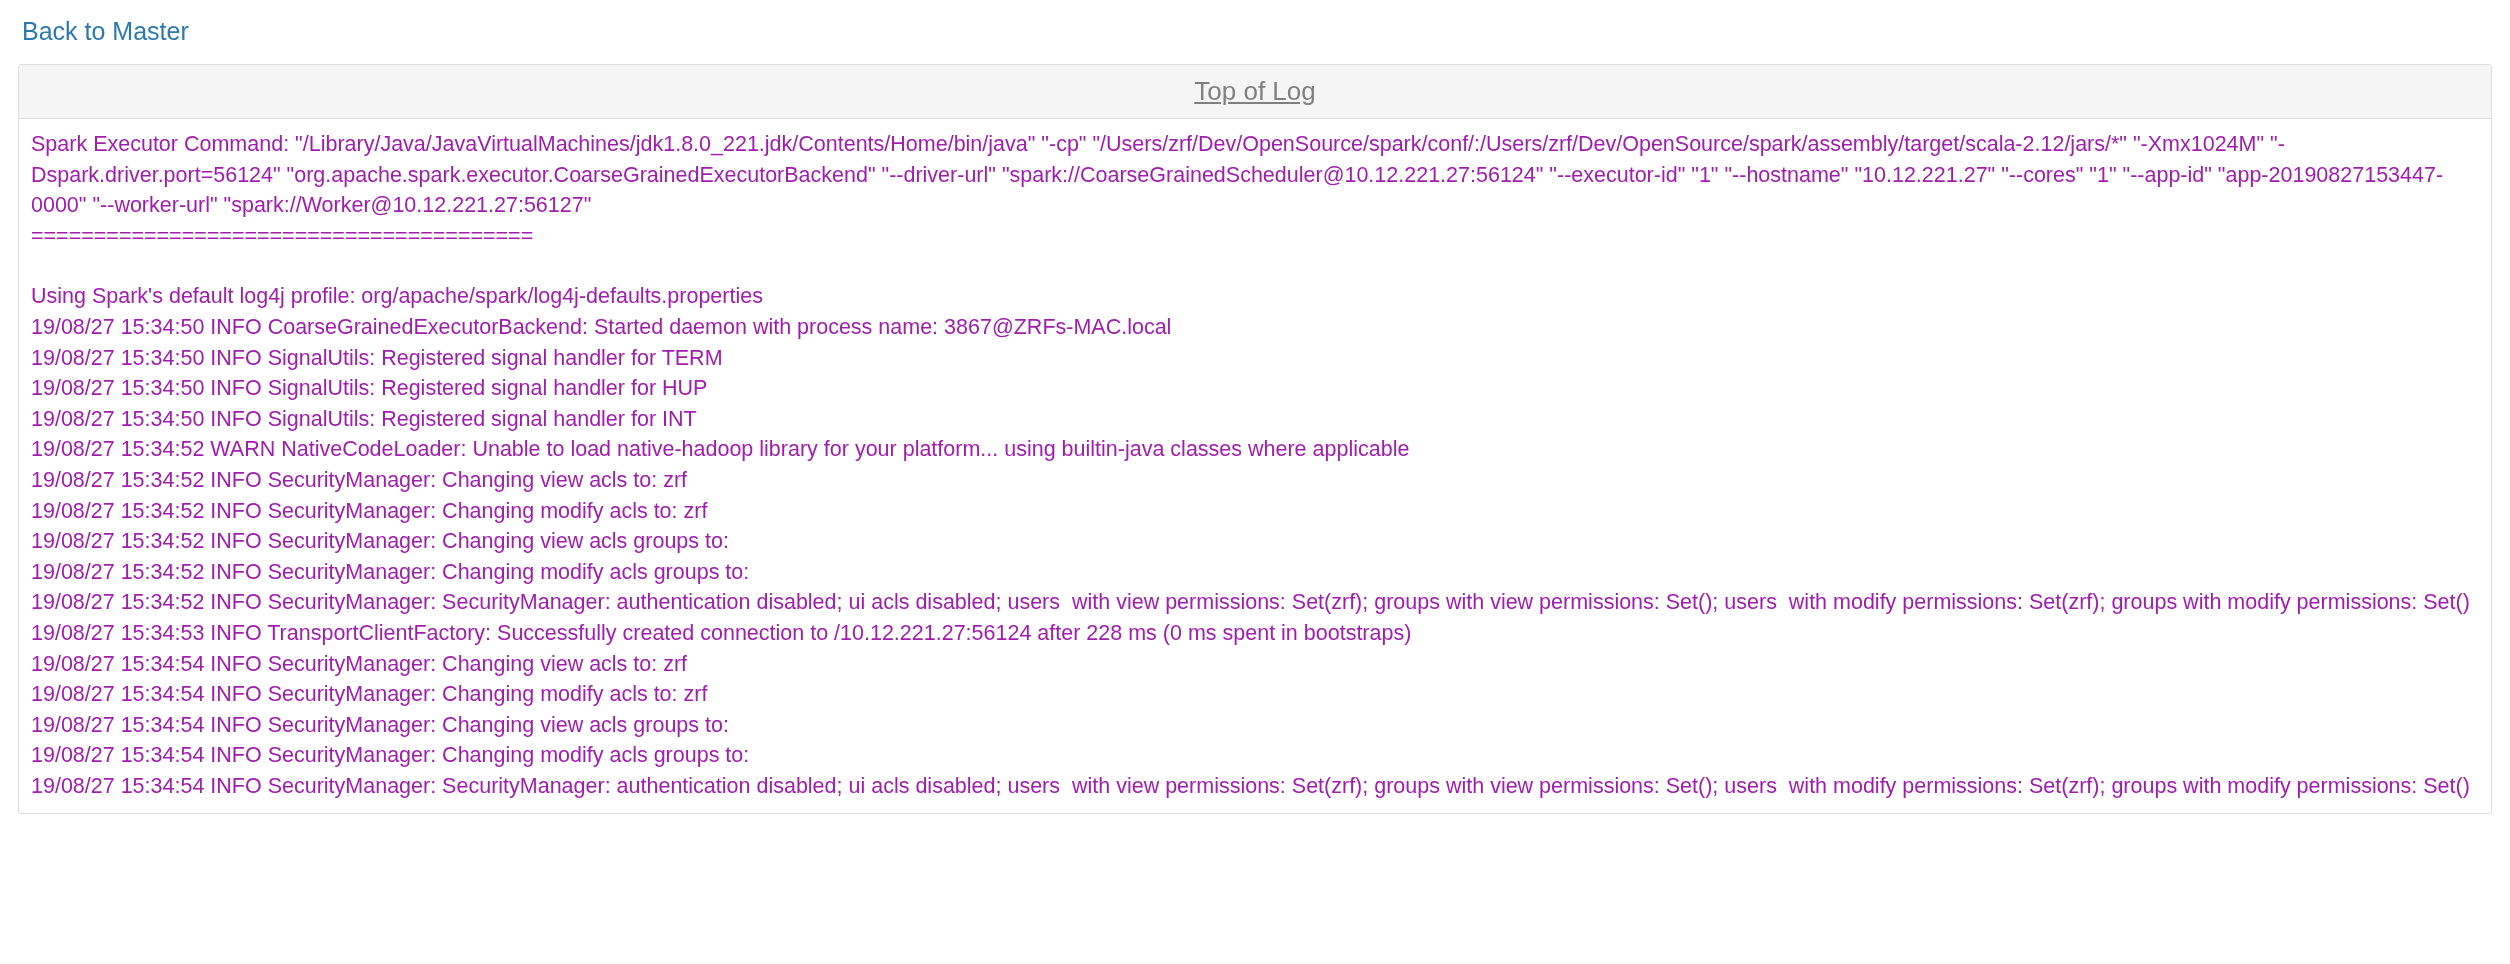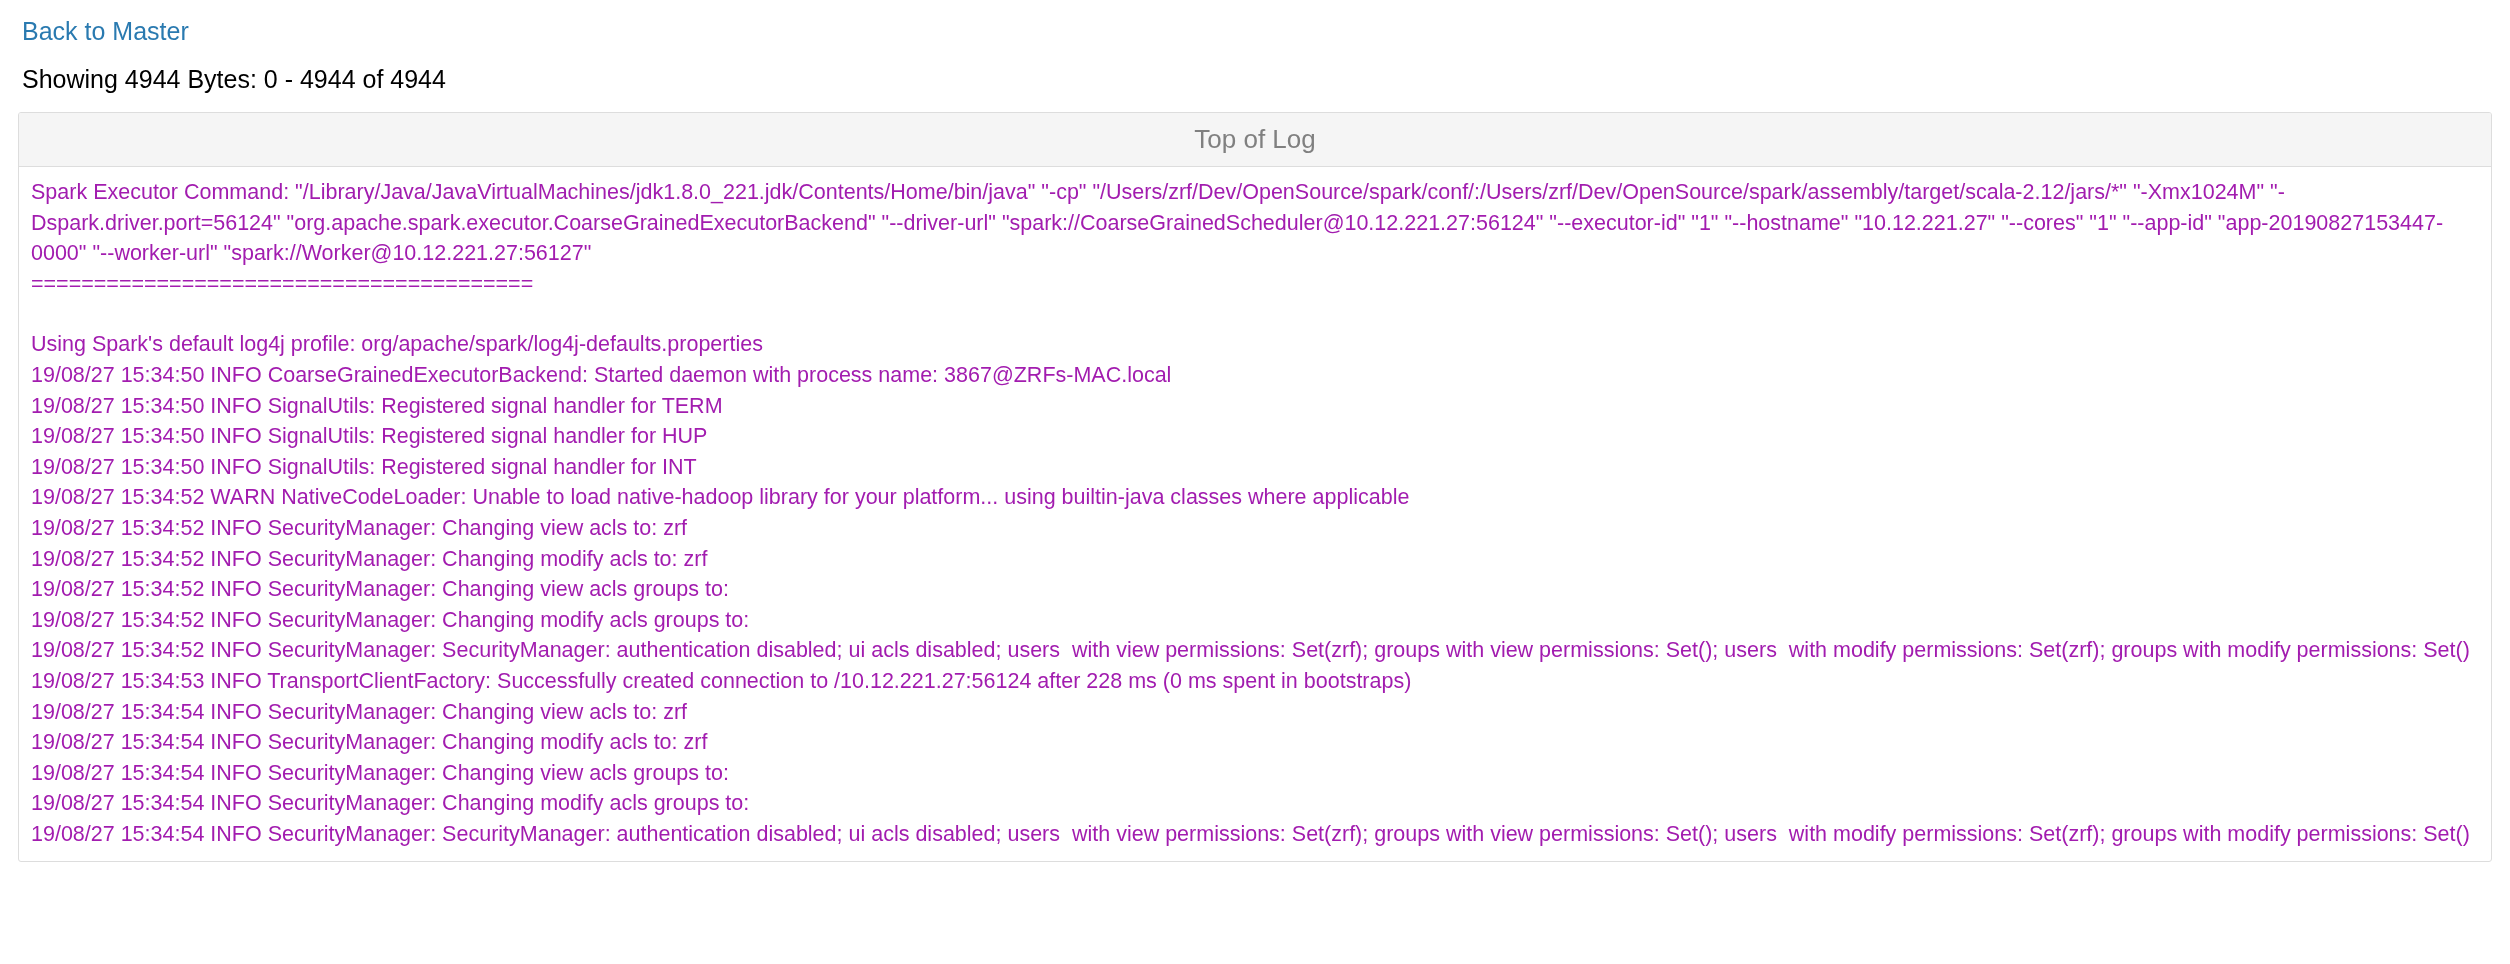--- a/index.html
+++ b/index.html
@@ -42,20 +42,21 @@
   .log-panel-header {
     background: #f5f5f5;
     border-bottom: 1px solid #dddddd;
     text-align: center;
     color: #808080;
     font-size: 26px;
     line-height: 30px;
     padding: 11px 0 12px 0;
     cursor: pointer;
     user-select: none;
+    text-decoration: underline;
   }
   .log-body {
     padding: 10px 12px 12px 12px;
     color: #a21caf;
     font-size: 21.5px;
     line-height: 30.6px;
     white-space: pre-wrap;
     word-break: break-word;
   }
   .log-line {
@@ -66,20 +67,19 @@
     height: 30px;
   }
 </style>
 </head>
 <body>
 
 <div class="page">
 
   <a class="back-link" href="#">Back to Master</a>
 
-  <div class="showing-line">Showing 4944 Bytes: 0 - 4944 of 4944</div>
 
   <div class="log-panel">
     <div class="log-panel-header">Top of Log</div>
     <div class="log-body"><div class="log-line">Spark Executor Command: "/Library/Java/JavaVirtualMachines/jdk1.8.0_221.jdk/Contents/Home/bin/java" "-cp" "/Users/zrf/Dev/OpenSource/spark/conf/:/Users/zrf/Dev/OpenSource/spark/assembly/target/scala-2.12/jars/*" "-Xmx1024M" "-Dspark.driver.port=56124" "org.apache.spark.executor.CoarseGrainedExecutorBackend" "--driver-url" "spark://CoarseGrainedScheduler@10.12.221.27:56124" "--executor-id" "1" "--hostname" "10.12.221.27" "--cores" "1" "--app-id" "app-20190827153447-0000" "--worker-url" "spark://Worker@10.12.221.27:56127"</div><div class="log-line">========================================</div><div class="log-line blank"></div><div class="log-line">Using Spark's default log4j profile: org/apache/spark/log4j-defaults.properties</div><div class="log-line">19/08/27 15:34:50 INFO CoarseGrainedExecutorBackend: Started daemon with process name: 3867@ZRFs-MAC.local</div><div class="log-line">19/08/27 15:34:50 INFO SignalUtils: Registered signal handler for TERM</div><div class="log-line">19/08/27 15:34:50 INFO SignalUtils: Registered signal handler for HUP</div><div class="log-line">19/08/27 15:34:50 INFO SignalUtils: Registered signal handler for INT</div><div class="log-line">19/08/27 15:34:52 WARN NativeCodeLoader: Unable to load native-hadoop library for your platform... using builtin-java classes where applicable</div><div class="log-line">19/08/27 15:34:52 INFO SecurityManager: Changing view acls to: zrf</div><div class="log-line">19/08/27 15:34:52 INFO SecurityManager: Changing modify acls to: zrf</div><div class="log-line">19/08/27 15:34:52 INFO SecurityManager: Changing view acls groups to:</div><div class="log-line">19/08/27 15:34:52 INFO SecurityManager: Changing modify acls groups to:</div><div class="log-line">19/08/27 15:34:52 INFO SecurityManager: SecurityManager: authentication disabled; ui acls disabled; users  with view permissions: Set(zrf); groups with view permissions: Set(); users  with modify permissions: Set(zrf); groups with modify permissions: Set()</div><div class="log-line">19/08/27 15:34:53 INFO TransportClientFactory: Successfully created connection to /10.12.221.27:56124 after 228 ms (0 ms spent in bootstraps)</div><div class="log-line">19/08/27 15:34:54 INFO SecurityManager: Changing view acls to: zrf</div><div class="log-line">19/08/27 15:34:54 INFO SecurityManager: Changing modify acls to: zrf</div><div class="log-line">19/08/27 15:34:54 INFO SecurityManager: Changing view acls groups to:</div><div class="log-line">19/08/27 15:34:54 INFO SecurityManager: Changing modify acls groups to:</div><div class="log-line">19/08/27 15:34:54 INFO SecurityManager: SecurityManager: authentication disabled; ui acls disabled; users  with view permissions: Set(zrf); groups with view permissions: Set(); users  with modify permissions: Set(zrf); groups with modify permissions: Set()</div></div>
   </div>
 
 </div>
 
 </body></html>

